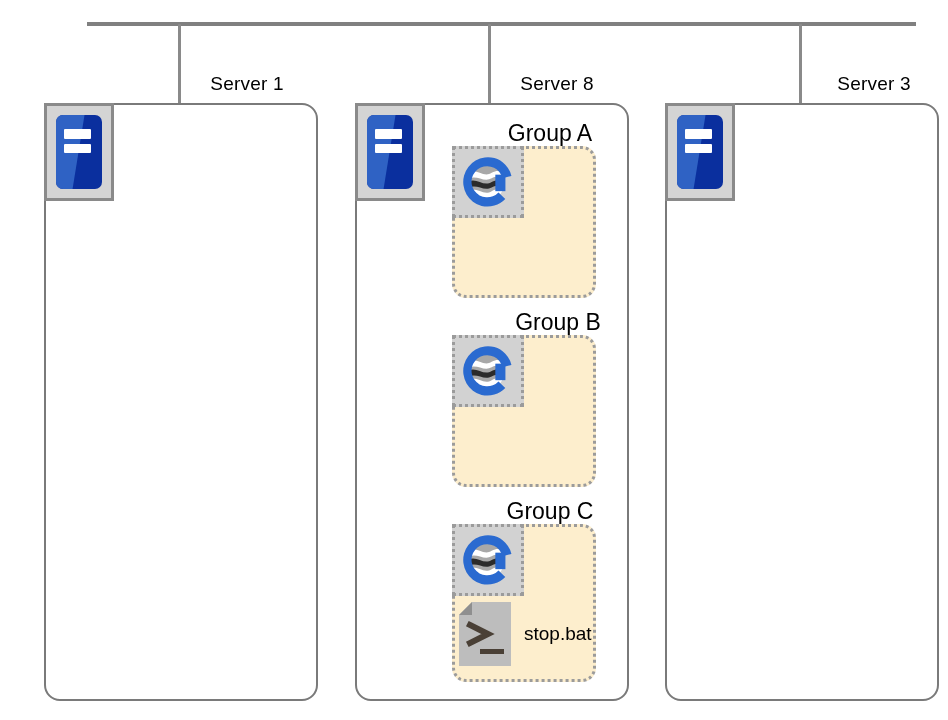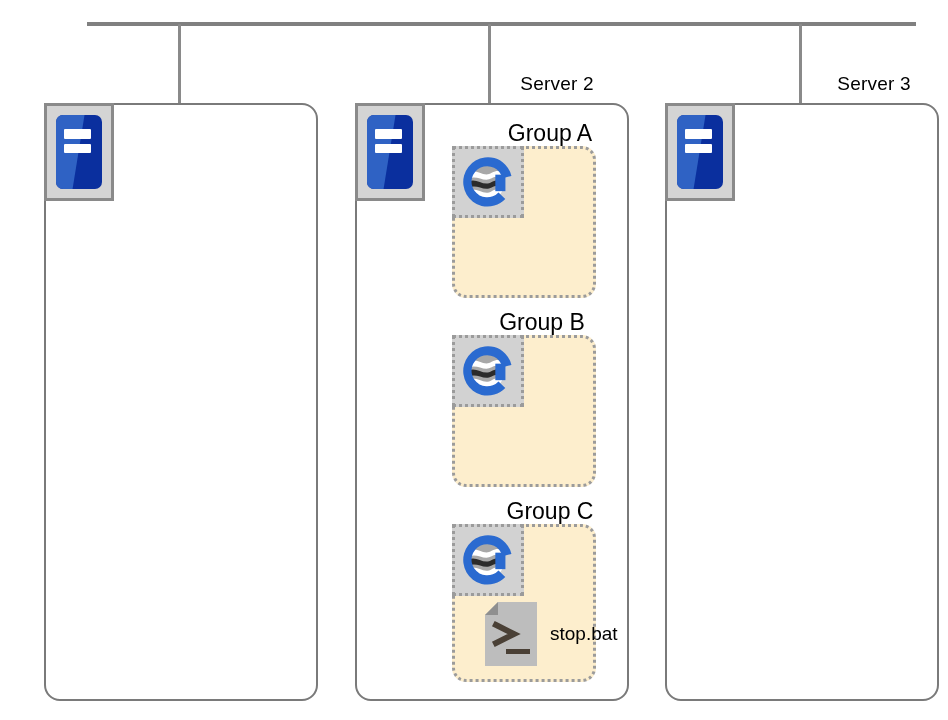--- a/index.html
+++ b/index.html
@@ -148,32 +148,33 @@
 </head>
 <body>
 
 <div id="canvas">
 
   <div class="bus-line bus-horizontal"></div>
   <div class="bus-line bus-drop" style="left:178px; height:82px;"></div>
   <div class="bus-line bus-drop" style="left:488px; height:82px;"></div>
   <div class="bus-line bus-drop" style="left:799px; height:82px;"></div>
 
+  <div class="server-label" style="left:182px; top:73px; width:130px;">Server 1</div>
 
   <div class="server-panel" style="left:44px; top:103px; width:274px; height:598px;"></div>
 
   <div class="server-icon" style="left:44px; top:103px;">
     <div class="chip">
       <div class="chip-light"></div>
       <div class="bar bar1"></div>
       <div class="bar bar2"></div>
     </div>
   </div>
 
-  <div class="server-label" style="left:492px; top:73px; width:130px;">Server 2</div>
+  <div class="server-label" style="left:492px; top:73px; width:130px;">Server 8</div>
 
   <div class="server-panel" style="left:355px; top:103px; width:274px; height:598px;"></div>
 
   <div class="server-icon" style="left:355px; top:103px;">
     <div class="chip">
       <div class="chip-light"></div>
       <div class="bar bar1"></div>
       <div class="bar bar2"></div>
     </div>
   </div>
@@ -192,21 +193,21 @@
         <path d="M14 26 C23 20, 31 32, 40 26 C48 21, 54 27, 58 25 L58 31 C52 33, 47 28, 40 32 C31 37, 23 27, 14 33 Z" fill="#ffffff"></path>
         <path d="M14 36 C23 30, 31 42, 40 36 C48 31, 54 37, 58 35 L58 41 C52 43, 47 38, 40 42 C31 47, 23 37, 14 43 Z" fill="#2b2b2b"></path>
         <path d="M14 46 C23 40, 31 52, 40 46 C48 41, 54 47, 58 45 L58 52 C52 54, 47 49, 40 53 C31 58, 23 48, 14 54 Z" fill="#ffffff"></path>
         <path d="M16 56 C24 51, 32 60, 42 55 L46 62 C36 67, 26 64, 17 62 Z" fill="#111111"></path>
       </g>
       <path d="M36 9 A27 27 0 1 0 36 63 A27 27 0 0 0 59 49 L50 44 A17 17 0 1 1 50 28 L59 23 A27 27 0 0 0 36 9 Z" fill="#2a6ad0" transform="rotate(15 36 36)"></path>
       <rect x="44" y="28" width="11" height="18" fill="#2a6ad0"></rect>
     </svg>
   </div>
 
-  <div class="group-label" style="left:482px; top:309px; width:120px;">Group B</div>
+  <div class="group-label" style="left:498px; top:309px; width:120px;">Group B</div>
   <div class="group-box" style="left:452px; top:335px; width:144px; height:152px;"></div>
   <div class="gf-icon" style="left:452px; top:335px;">
     <svg viewBox="0 0 72 72">
       <defs>
         <clipPath id="gfball-b">
             <circle cx="35" cy="37" r="19"></circle>
           </clipPath>
       </defs>
       <circle cx="35" cy="37" r="19" fill="#a8a8a8"></circle>
       <g clip-path="url(#gfball-b)">
@@ -234,21 +235,21 @@
         <path d="M14 26 C23 20, 31 32, 40 26 C48 21, 54 27, 58 25 L58 31 C52 33, 47 28, 40 32 C31 37, 23 27, 14 33 Z" fill="#ffffff"></path>
         <path d="M14 36 C23 30, 31 42, 40 36 C48 31, 54 37, 58 35 L58 41 C52 43, 47 38, 40 42 C31 47, 23 37, 14 43 Z" fill="#2b2b2b"></path>
         <path d="M14 46 C23 40, 31 52, 40 46 C48 41, 54 47, 58 45 L58 52 C52 54, 47 49, 40 53 C31 58, 23 48, 14 54 Z" fill="#ffffff"></path>
         <path d="M16 56 C24 51, 32 60, 42 55 L46 62 C36 67, 26 64, 17 62 Z" fill="#111111"></path>
       </g>
       <path d="M36 9 A27 27 0 1 0 36 63 A27 27 0 0 0 59 49 L50 44 A17 17 0 1 1 50 28 L59 23 A27 27 0 0 0 36 9 Z" fill="#2a6ad0" transform="rotate(15 36 36)"></path>
       <rect x="44" y="28" width="11" height="18" fill="#2a6ad0"></rect>
     </svg>
   </div>
 
-  <div class="bat-item" style="left:484px; top:601px;justify-content:center;">
+  <div class="bat-item" style="left:458px; top:601px;justify-content:center;">
     <div class="bat-icon">
       <svg viewBox="0 0 54 66">
         <path d="M14 1 L53 1 L53 65 L1 65 L1 14 Z" fill="#bdbdbd"></path>
         <path d="M14 1 L14 14 L1 14 Z" fill="#8f8f8f"></path>
         <path d="M12 24 L30 33 L12 42" fill="none" stroke="#4a4036" stroke-width="6" stroke-linecap="square" stroke-linejoin="miter"></path>
         <rect x="22" y="48" width="24" height="5" fill="#4a4036"></rect>
       </svg>
     </div>
     <div class="bat-label">stop.bat</div>
   </div>

